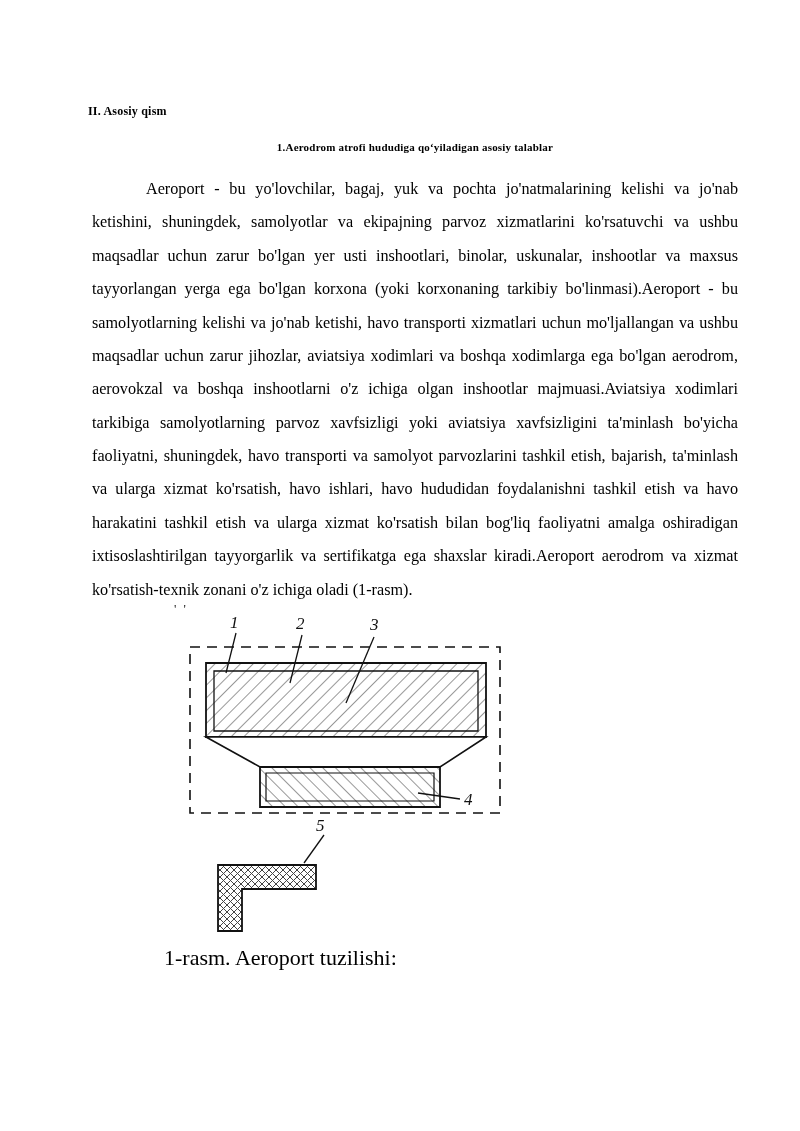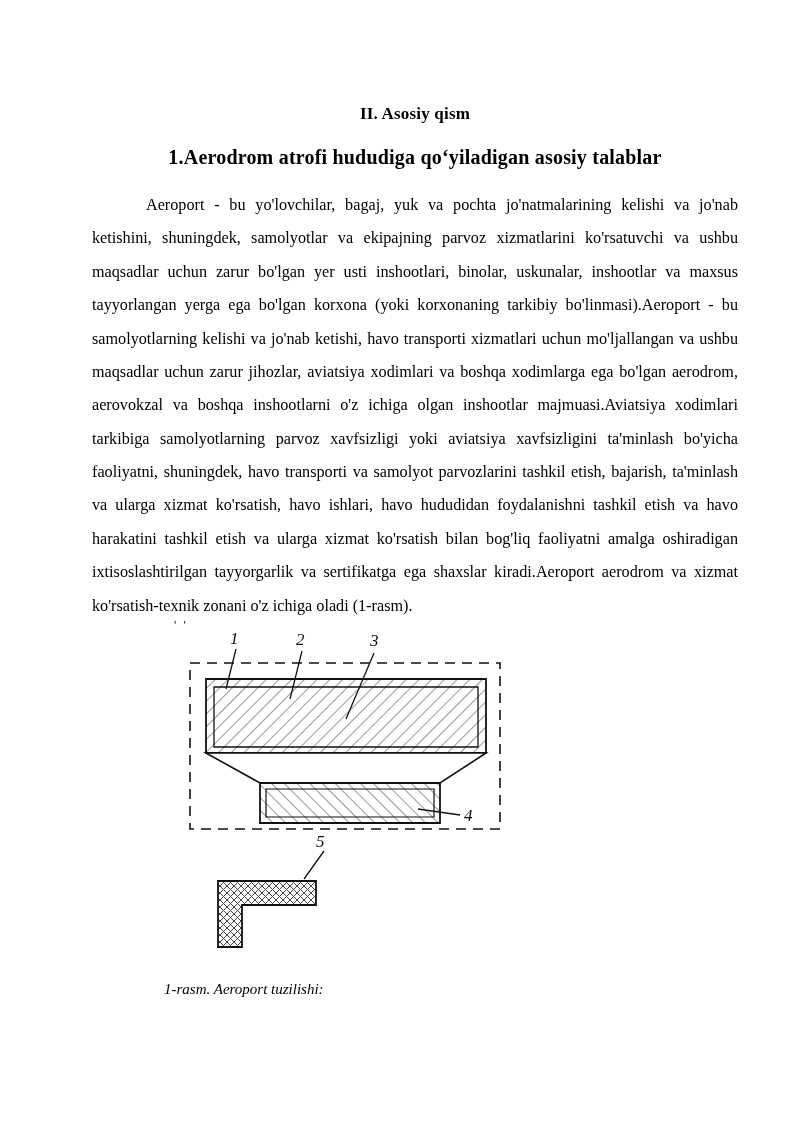--- a/index.html
+++ b/index.html
@@ -22,30 +22,29 @@
     height: 1131px;
     background: #ffffff;
   }
   .content {
     position: absolute;
     left: 88px;
     top: 104px;
     width: 654px;
   }
   .doc-title {
-    text-align: center;
     font-weight: bold;
-    font-size: 17px;
+    font-size: 12px;
     margin: 0 0 22px 0;
     letter-spacing: 0.2px;
   }
   .doc-subtitle {
     text-align: center;
     font-weight: bold;
-    font-size: 20px;
+    font-size: 11px;
     margin: 0 0 20px 0;
     letter-spacing: 0.2px;
   }
   .body-par {
     text-align: justify;
     text-justify: inter-word;
     font-size: 16.2px;
     line-height: 2.06;
     margin: 4px;
     text-indent: 54px;
@@ -56,24 +55,23 @@
     width: 654px;
     height: 330px;
     margin-top: 2px;
   }
   .figure-svg {
     position: absolute;
     left: 90px;
     top: 0;
   }
   .fig-caption {
-    font-size: 15px;
-    margin: 24px 0 0 0;
+    font-size: 22px;
+    margin: 4px 0 0 0;
     padding-left: 76px;
-    font-style: italic;
   }
   .stray-mark {
     position: absolute;
     left: 86px;
     top: -10px;
     font-size: 13px;
     color: #222;
     letter-spacing: 2px;
   }
 </style>

